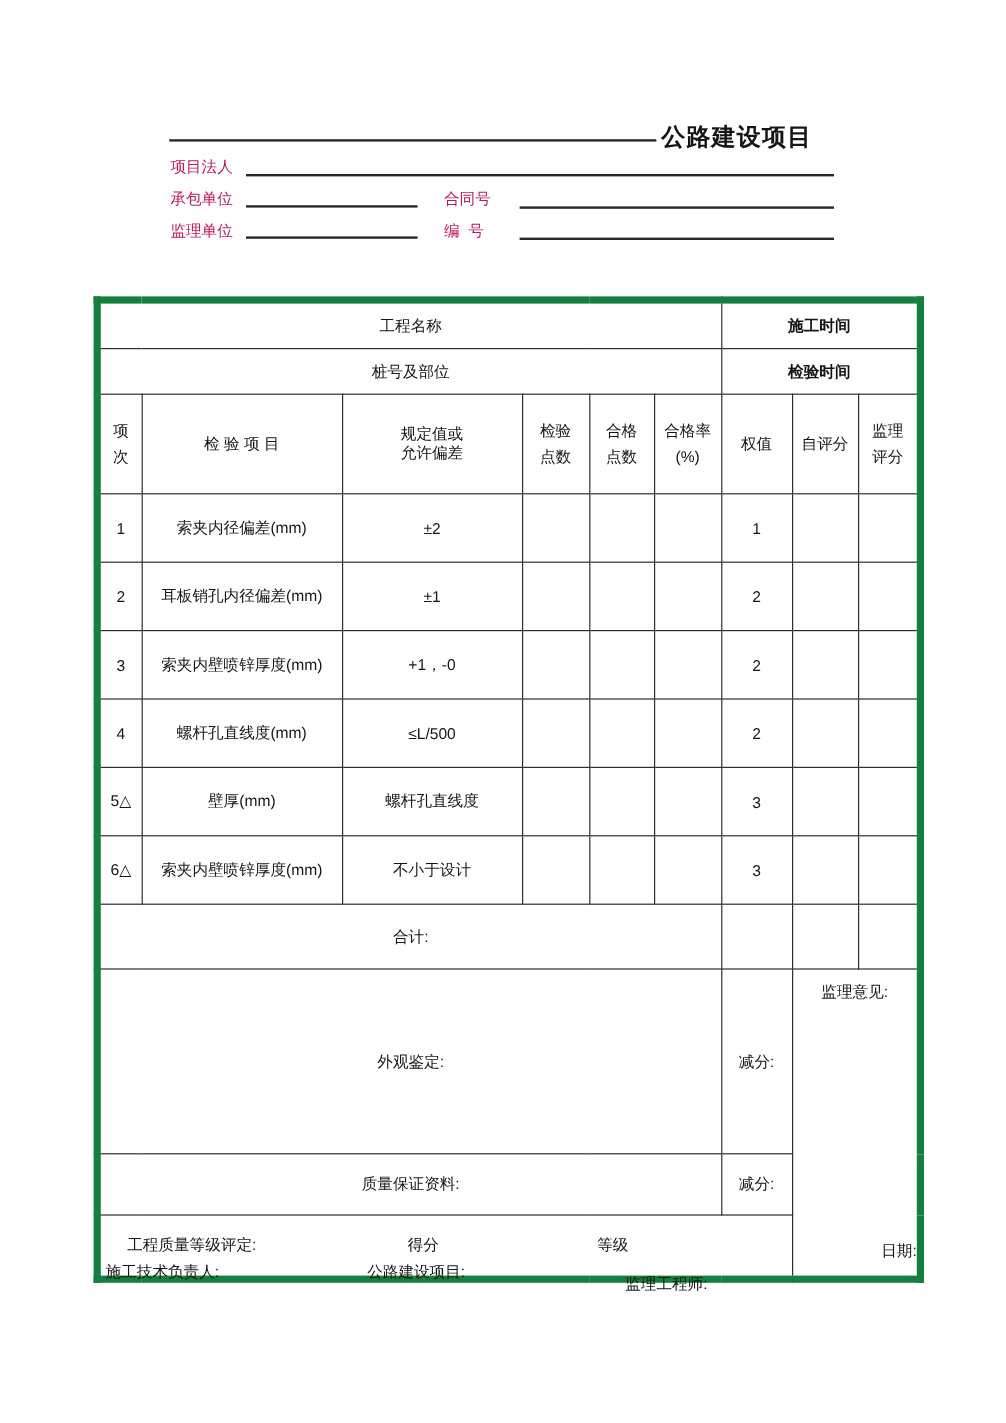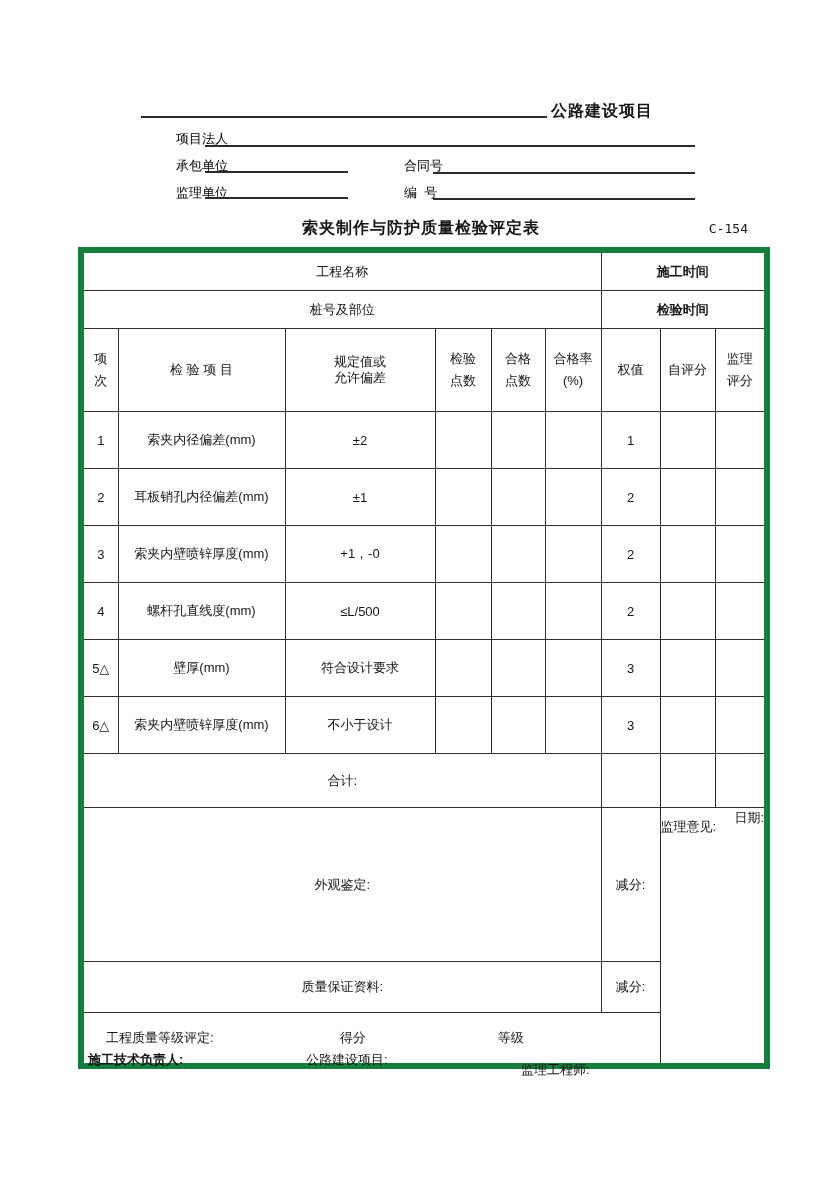--- a/index.html
+++ b/index.html
@@ -7,23 +7,23 @@
     width: 838px; height: 1186px;
     background: #ffffff;
     font-family: "Liberation Sans", "DejaVu Sans", sans-serif;
     color: #151515;
     position: relative;
     -webkit-font-smoothing: antialiased;
   }
   .page { position: absolute; inset: 0; }
 
   
-  .hdr-label { position: absolute; font-size: 13px; white-space: pre; color: #000000; margin-left: 34px; }
+  .hdr-label { position: absolute; font-size: 13px; white-space: pre; color: #be185d; }
   .hdr-line  { position: absolute; border-bottom: 2px solid #2a2a2a; height: 0; }
-  .project-suffix { position: absolute; left: 551px; top: 101px; font-size: 16px; font-weight: bold; letter-spacing: 1px; }
+  .project-suffix { position: absolute; left: 551px; top: 101px; font-size: 20px; font-weight: bold; letter-spacing: 1px; }
   .line-project    { left: 141px; top: 116px; width: 406px; }
   .lbl-owner       { left: 142px; top: 130px; }
   .line-owner      { left: 205px; top: 145px; width: 490px; }
   .lbl-contractor  { left: 142px; top: 157px; }
   .line-contractor { left: 205px; top: 171px; width: 143px; }
   .lbl-contract-no { left: 370px; top: 157px; }
   .line-contract   { left: 433px; top: 172px; width: 262px; }
   .lbl-supervisor  { left: 142px; top: 184px; }
   .line-supervisor { left: 205px; top: 197px; width: 143px; }
   .lbl-serial      { left: 370px; top: 184px; }
@@ -51,30 +51,30 @@
   tr.r-data td { height: 56px; }
   tr.r-total td { height: 53px; }
   tr.r-appearance td { height: 153px; }
   tr.r-qa td { height: 50px; }
   tr.r-grade td { height: 50px; padding-left: 12px; }
   td.lab { text-align: left; padding-left: 12px; }
   td.lab-r { text-align: left; padding-left: 16px; font-weight: bold; }
   td.top-left { vertical-align: top; text-align: left; padding: 9px 10px; }
   td.top-center { vertical-align: top; padding-top: 9px; }
   td.opinion-cell { vertical-align: top; padding: 0; }
-  .opinion-wrap { display: flex; flex-direction: row; justify-content: space-between; height: 253px; }
+  .opinion-wrap { display: flex; flex-direction: column; justify-content: space-between; height: 253px; }
   .opinion-top { padding-top: 9px; text-align: center; }
   .opinion-date { text-align: right; padding: 0 0 10px 5px; }
   .grade-flex { display: flex; align-items: center; text-align: left; padding-left: 10px; }
   .grade-score { margin-left: 126px; }
   .grade-level { margin-left: 132px; }
 
   
   .sig { position: absolute; top: 1051px; font-size: 13px; }
-  .sig-1 { left: 88px; font-weight: bold; }
+  .sig-1 { left: 88px; }
   .sig-2 { left: 306px; }
   .sig-3 { left: 521px; margin-top: 10px; }
 </style>
 </head>
 <body>
 
 <div class="page">
 
   <span class="project-suffix">公路建设项目</span>
   <div class="hdr-line line-project"></div>
@@ -87,24 +87,20 @@
 
   <span class="hdr-label lbl-contract-no">合同号</span>
   <div class="hdr-line line-contract"></div>
 
   <span class="hdr-label lbl-supervisor">监理单位</span>
   <div class="hdr-line line-supervisor"></div>
 
   <span class="hdr-label lbl-serial">编  号</span>
   <div class="hdr-line line-serial"></div>
 
-  <div class="title-bar">
-    <span class="form-title">索夹制作与防护质量检验评定表</span>
-    <span class="form-code">C-154</span>
-  </div>
 
   <table class="main">
     <colgroup>
       <col style="width:37px">
         <col style="width:167px">
         <col style="width:150px">
       <col style="width:56px">
         <col style="width:54px">
         <col style="width:56px">
       <col style="width:59px">
@@ -198,21 +194,21 @@
       <td></td>
       <td></td>
       <td></td>
       <td>2</td>
       <td></td>
       <td></td>
     </tr>
     <tr class="r-data">
       <td>5△</td>
       <td>壁厚(mm)</td>
-      <td>符合设计要求</td>
+      <td>螺杆孔直线度</td>
       <td></td>
       <td></td>
       <td></td>
       <td>3</td>
       <td></td>
       <td></td>
     </tr>
     <tr class="r-data">
       <td>6△</td>
       <td>索夹内壁喷锌厚度(mm)</td>

